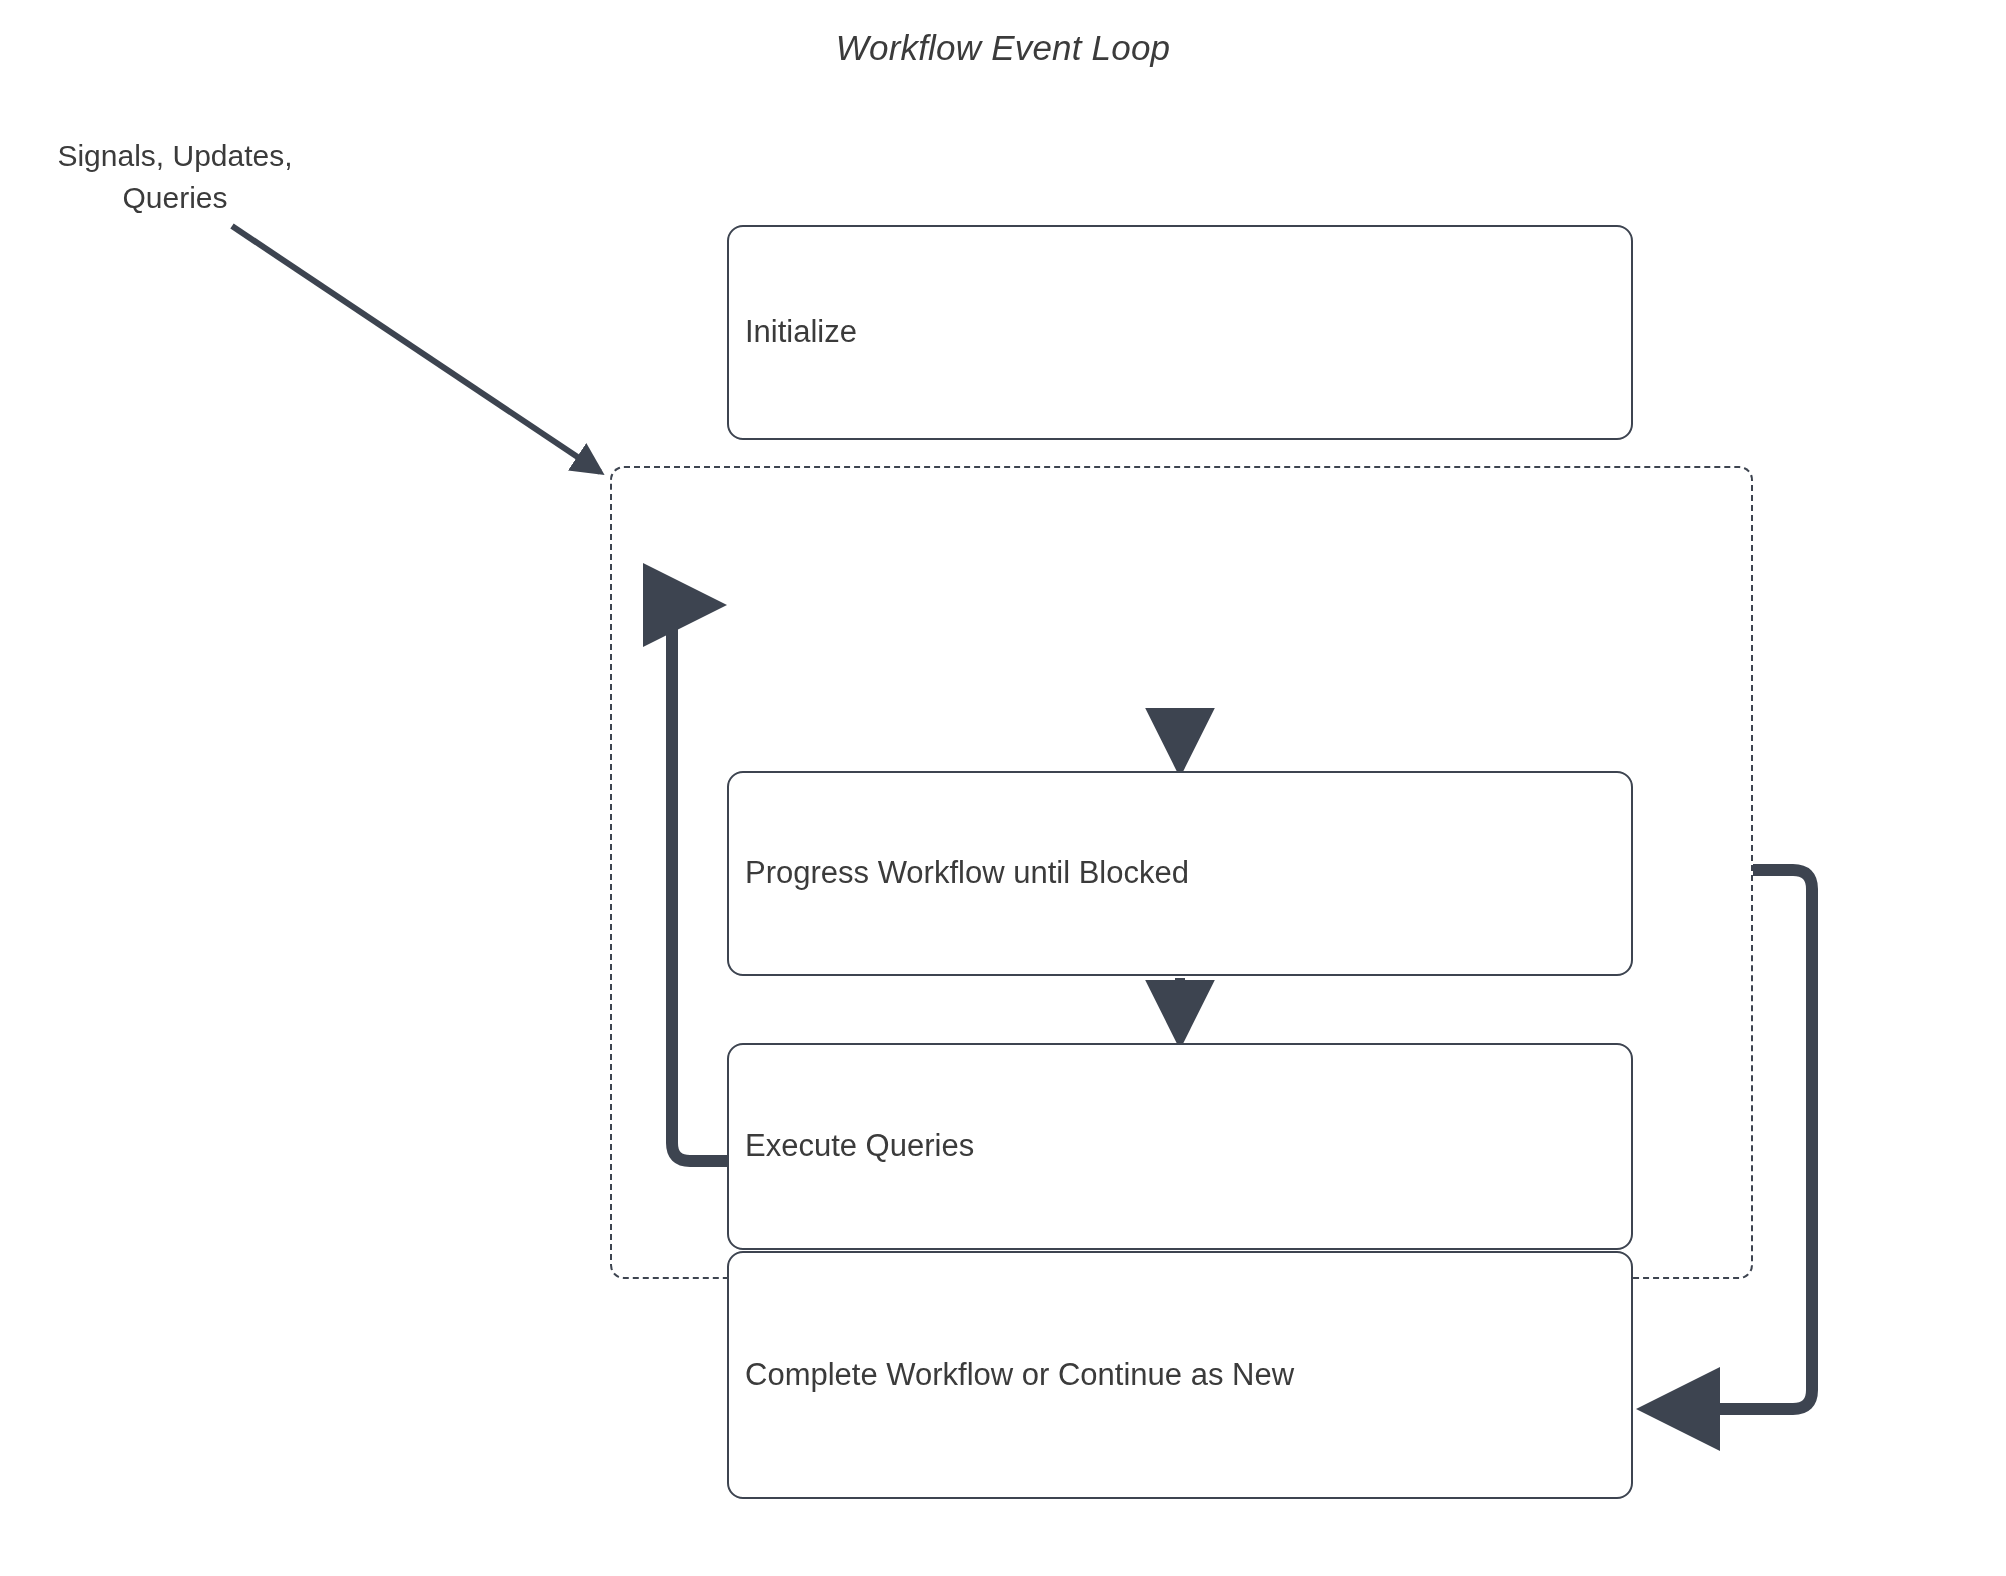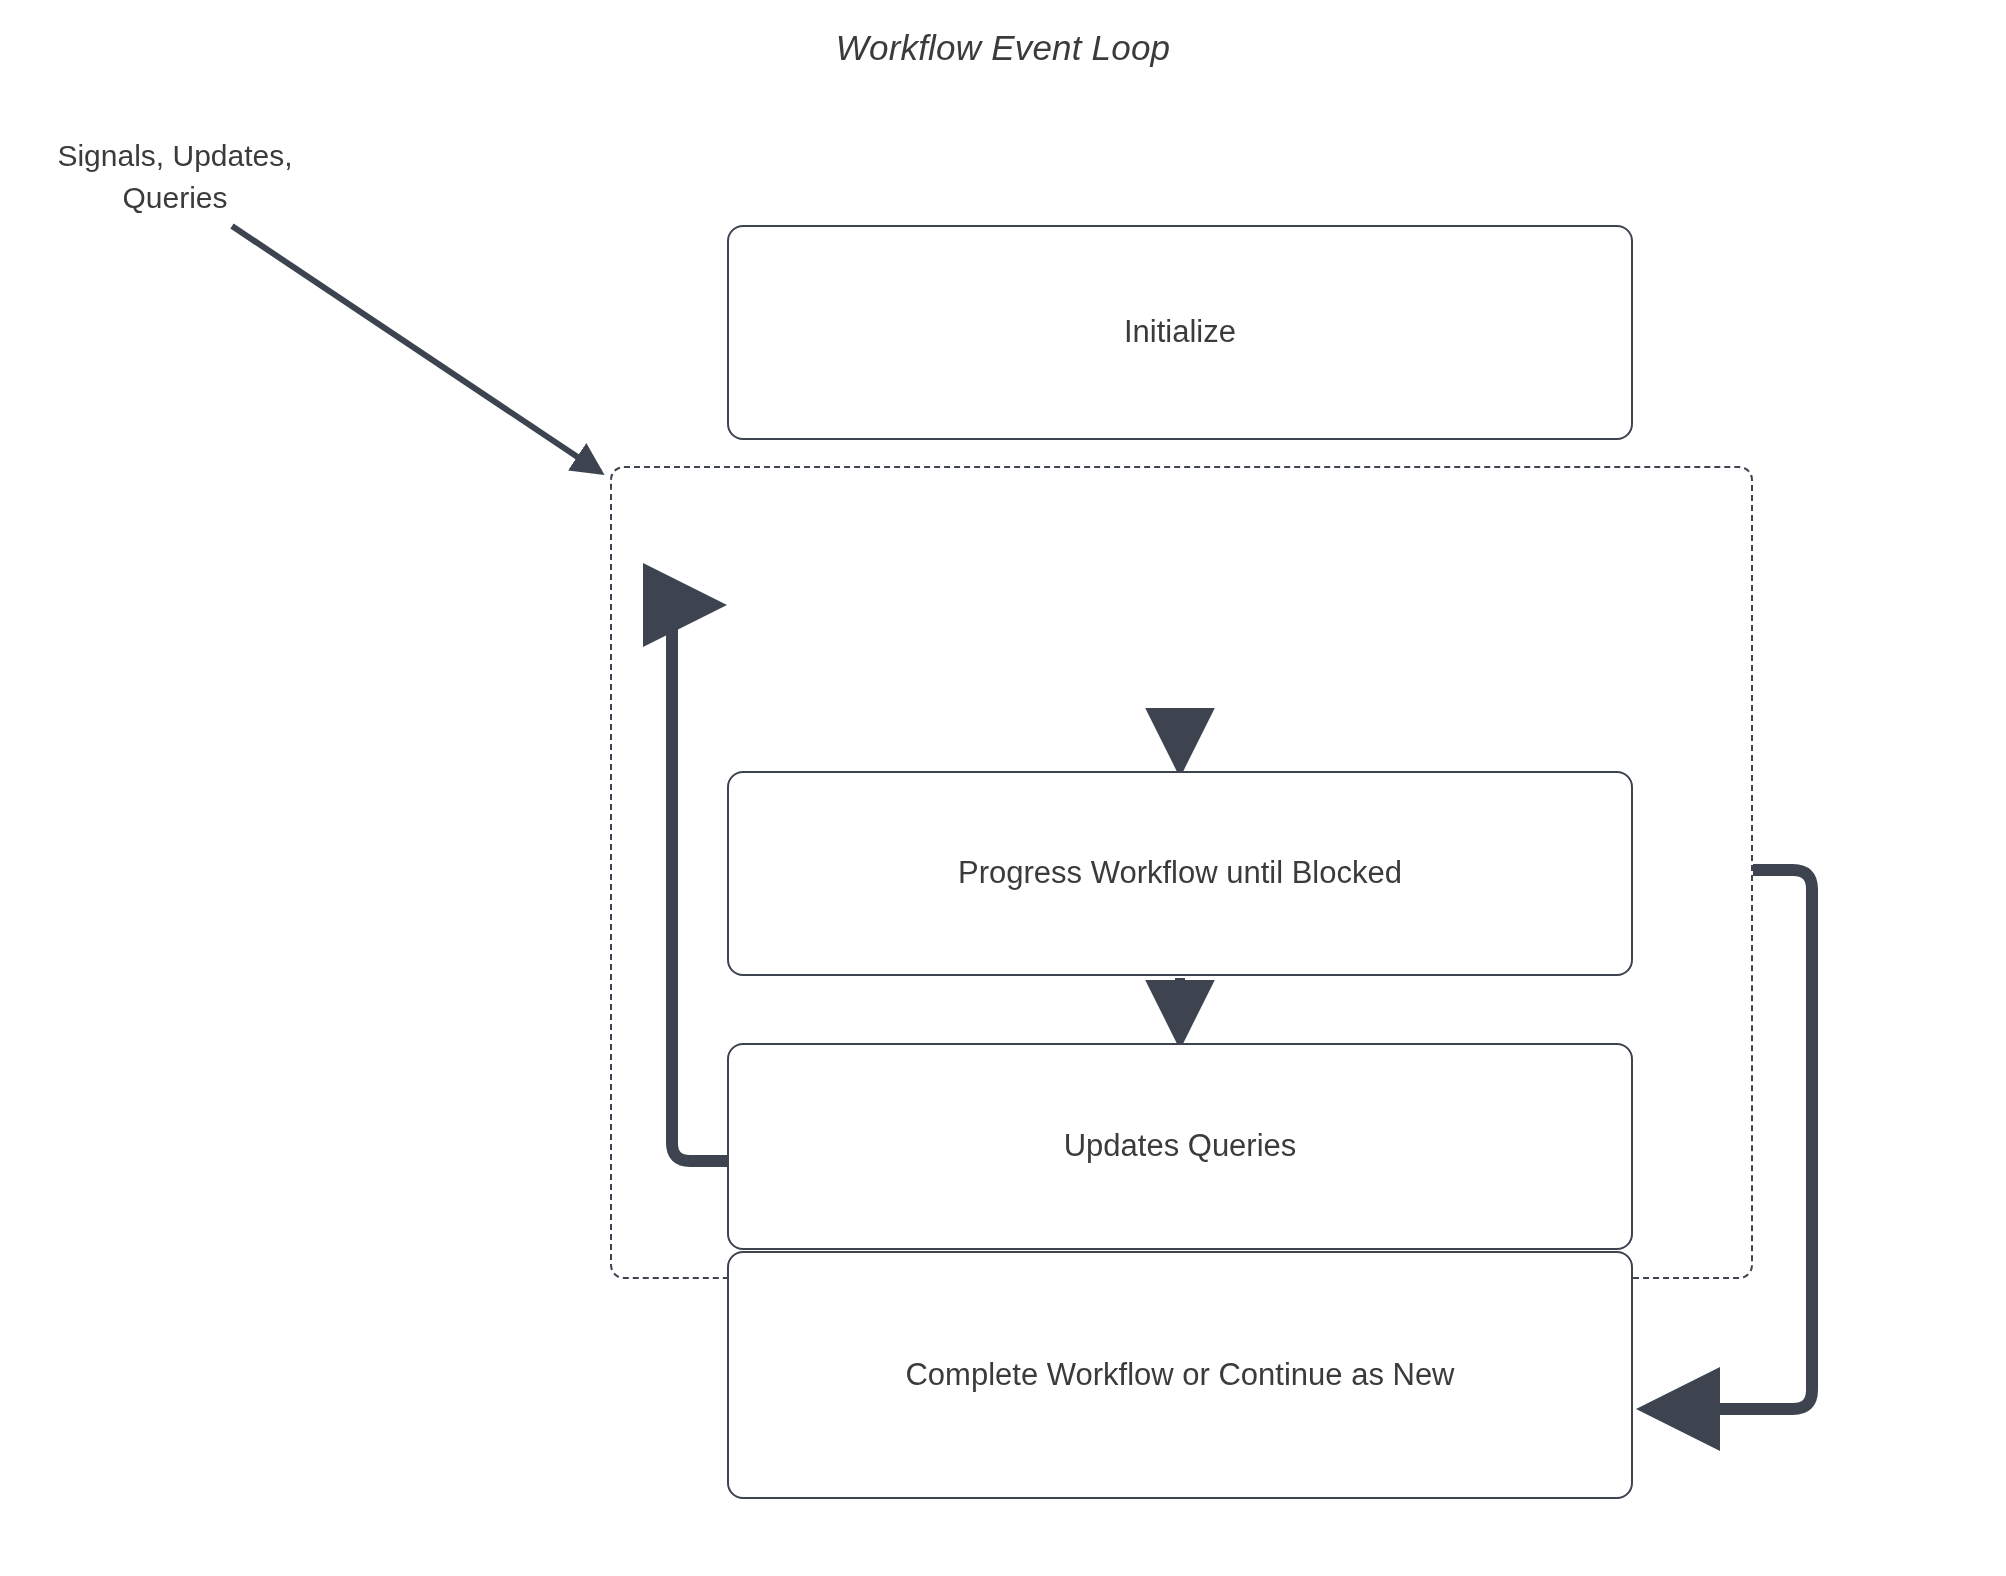--- a/index.html
+++ b/index.html
@@ -50,21 +50,21 @@
     white-space: pre-line;
   }
   .node {
     position: absolute;
     box-sizing: border-box;
     border: 2px solid #3d4450;
     border-radius: 16px;
     background: #ffffff;
     display: flex;
     align-items: center;
-    justify-content: center;
+    justify-content: flex-start;
   }
   .node .node-label {
     font-size: 31px;
     color: #3b3b3b;
     text-align: center;
     padding: 0 16px;
     line-height: 1.3;
   }
   .loop-container {
     position: absolute;
@@ -116,20 +116,20 @@
   <div class="node" id="node-initialize">
     <span class="node-label">Initialize</span>
   </div>
 
 
   <div class="node" id="node-progress-wf">
     <span class="node-label">Progress Workflow until Blocked</span>
   </div>
 
   <div class="node" id="node-execute-q">
-    <span class="node-label">Updates Queries</span>
+    <span class="node-label">Execute Queries</span>
   </div>
 
   <div class="node" id="node-complete">
     <span class="node-label">Complete Workflow or Continue as New</span>
   </div>
 
 </div>
 
 </body></html>

